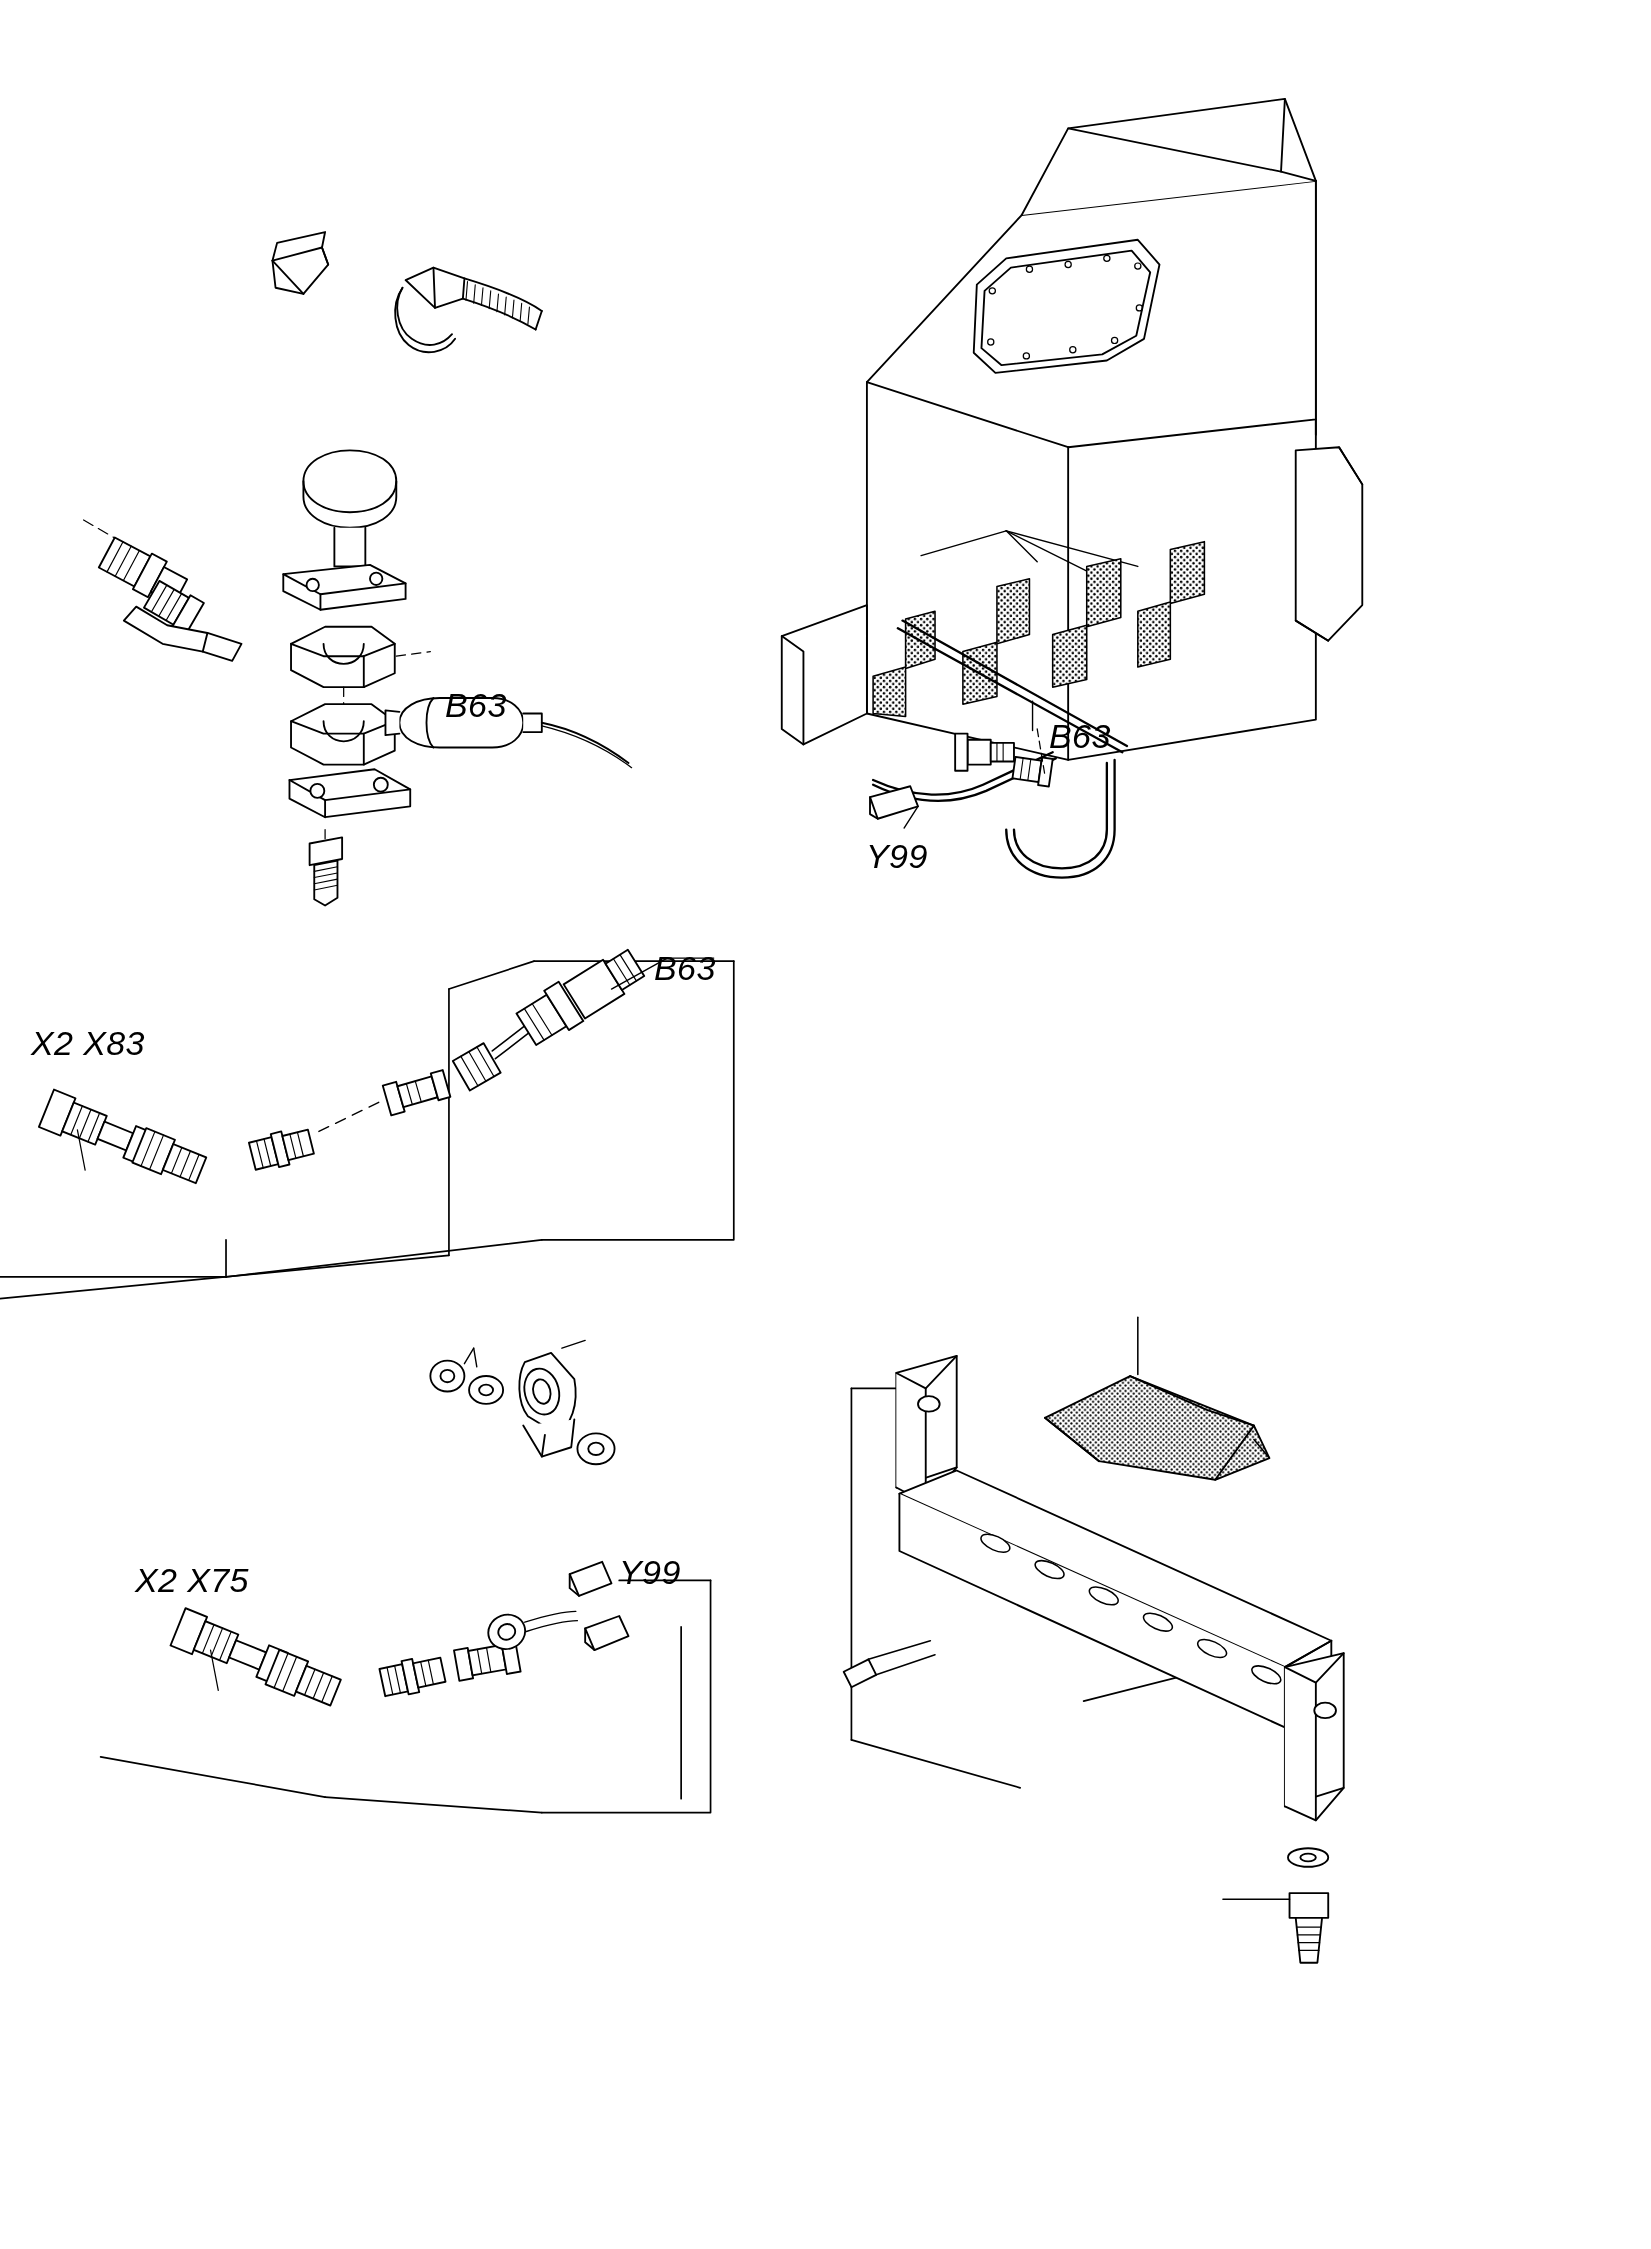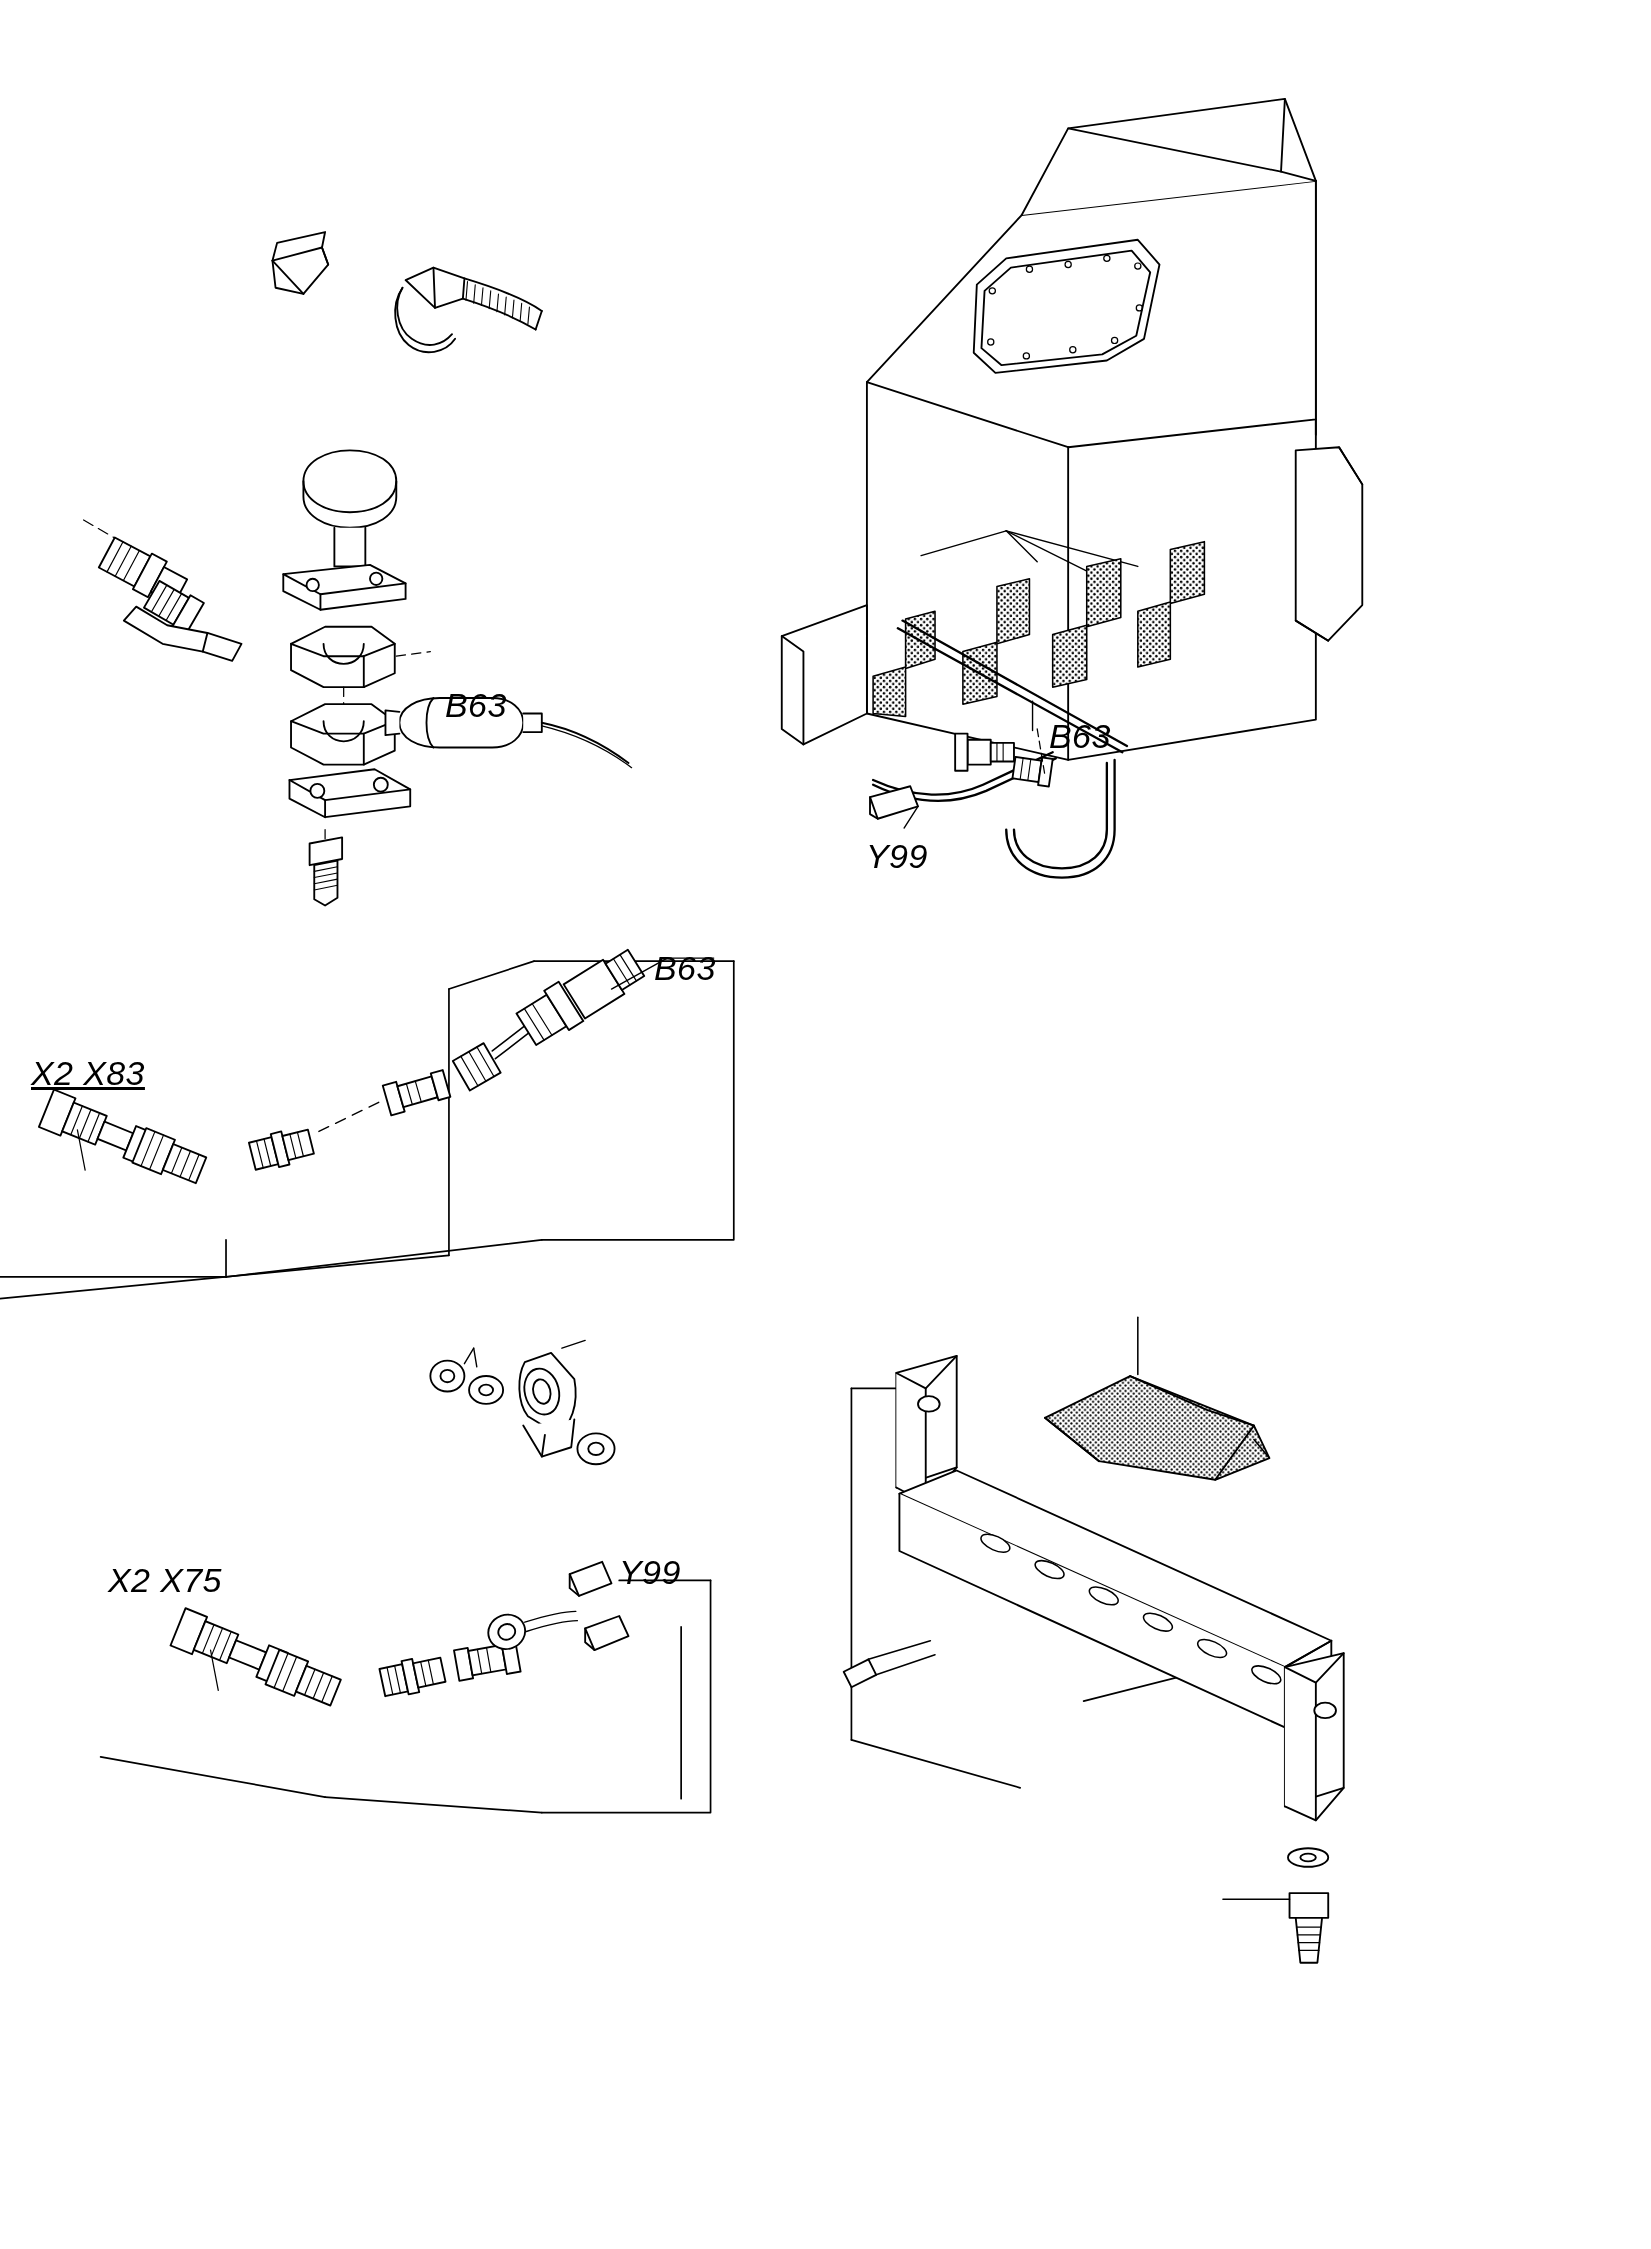--- a/index.html
+++ b/index.html
@@ -468,20 +468,20 @@
   </svg>
 
   <div class="lbl" style="left:445px; top:654px;">B63</div>
 
   <div class="lbl" style="left:1049px; top:685px;">B63</div>
 
   <div class="lbl" style="left:866px; top:805px;">Y99</div>
 
   <div class="lbl" style="left:654px; top:917px;">B63</div>
 
-  <div class="lbl" style="left:31px; top:1022px;text-decoration:underline;">X2 X83</div>
-
-  <div class="lbl" style="left:108px; top:1529px;">X2 X75</div>
+  <div class="lbl" style="left:31px; top:992px;">X2 X83</div>
+
+  <div class="lbl" style="left:135px; top:1529px;">X2 X75</div>
 
   <div class="lbl" style="left:619px; top:1521px;">Y99</div>
 
 </div>
 
 
 </body></html>

